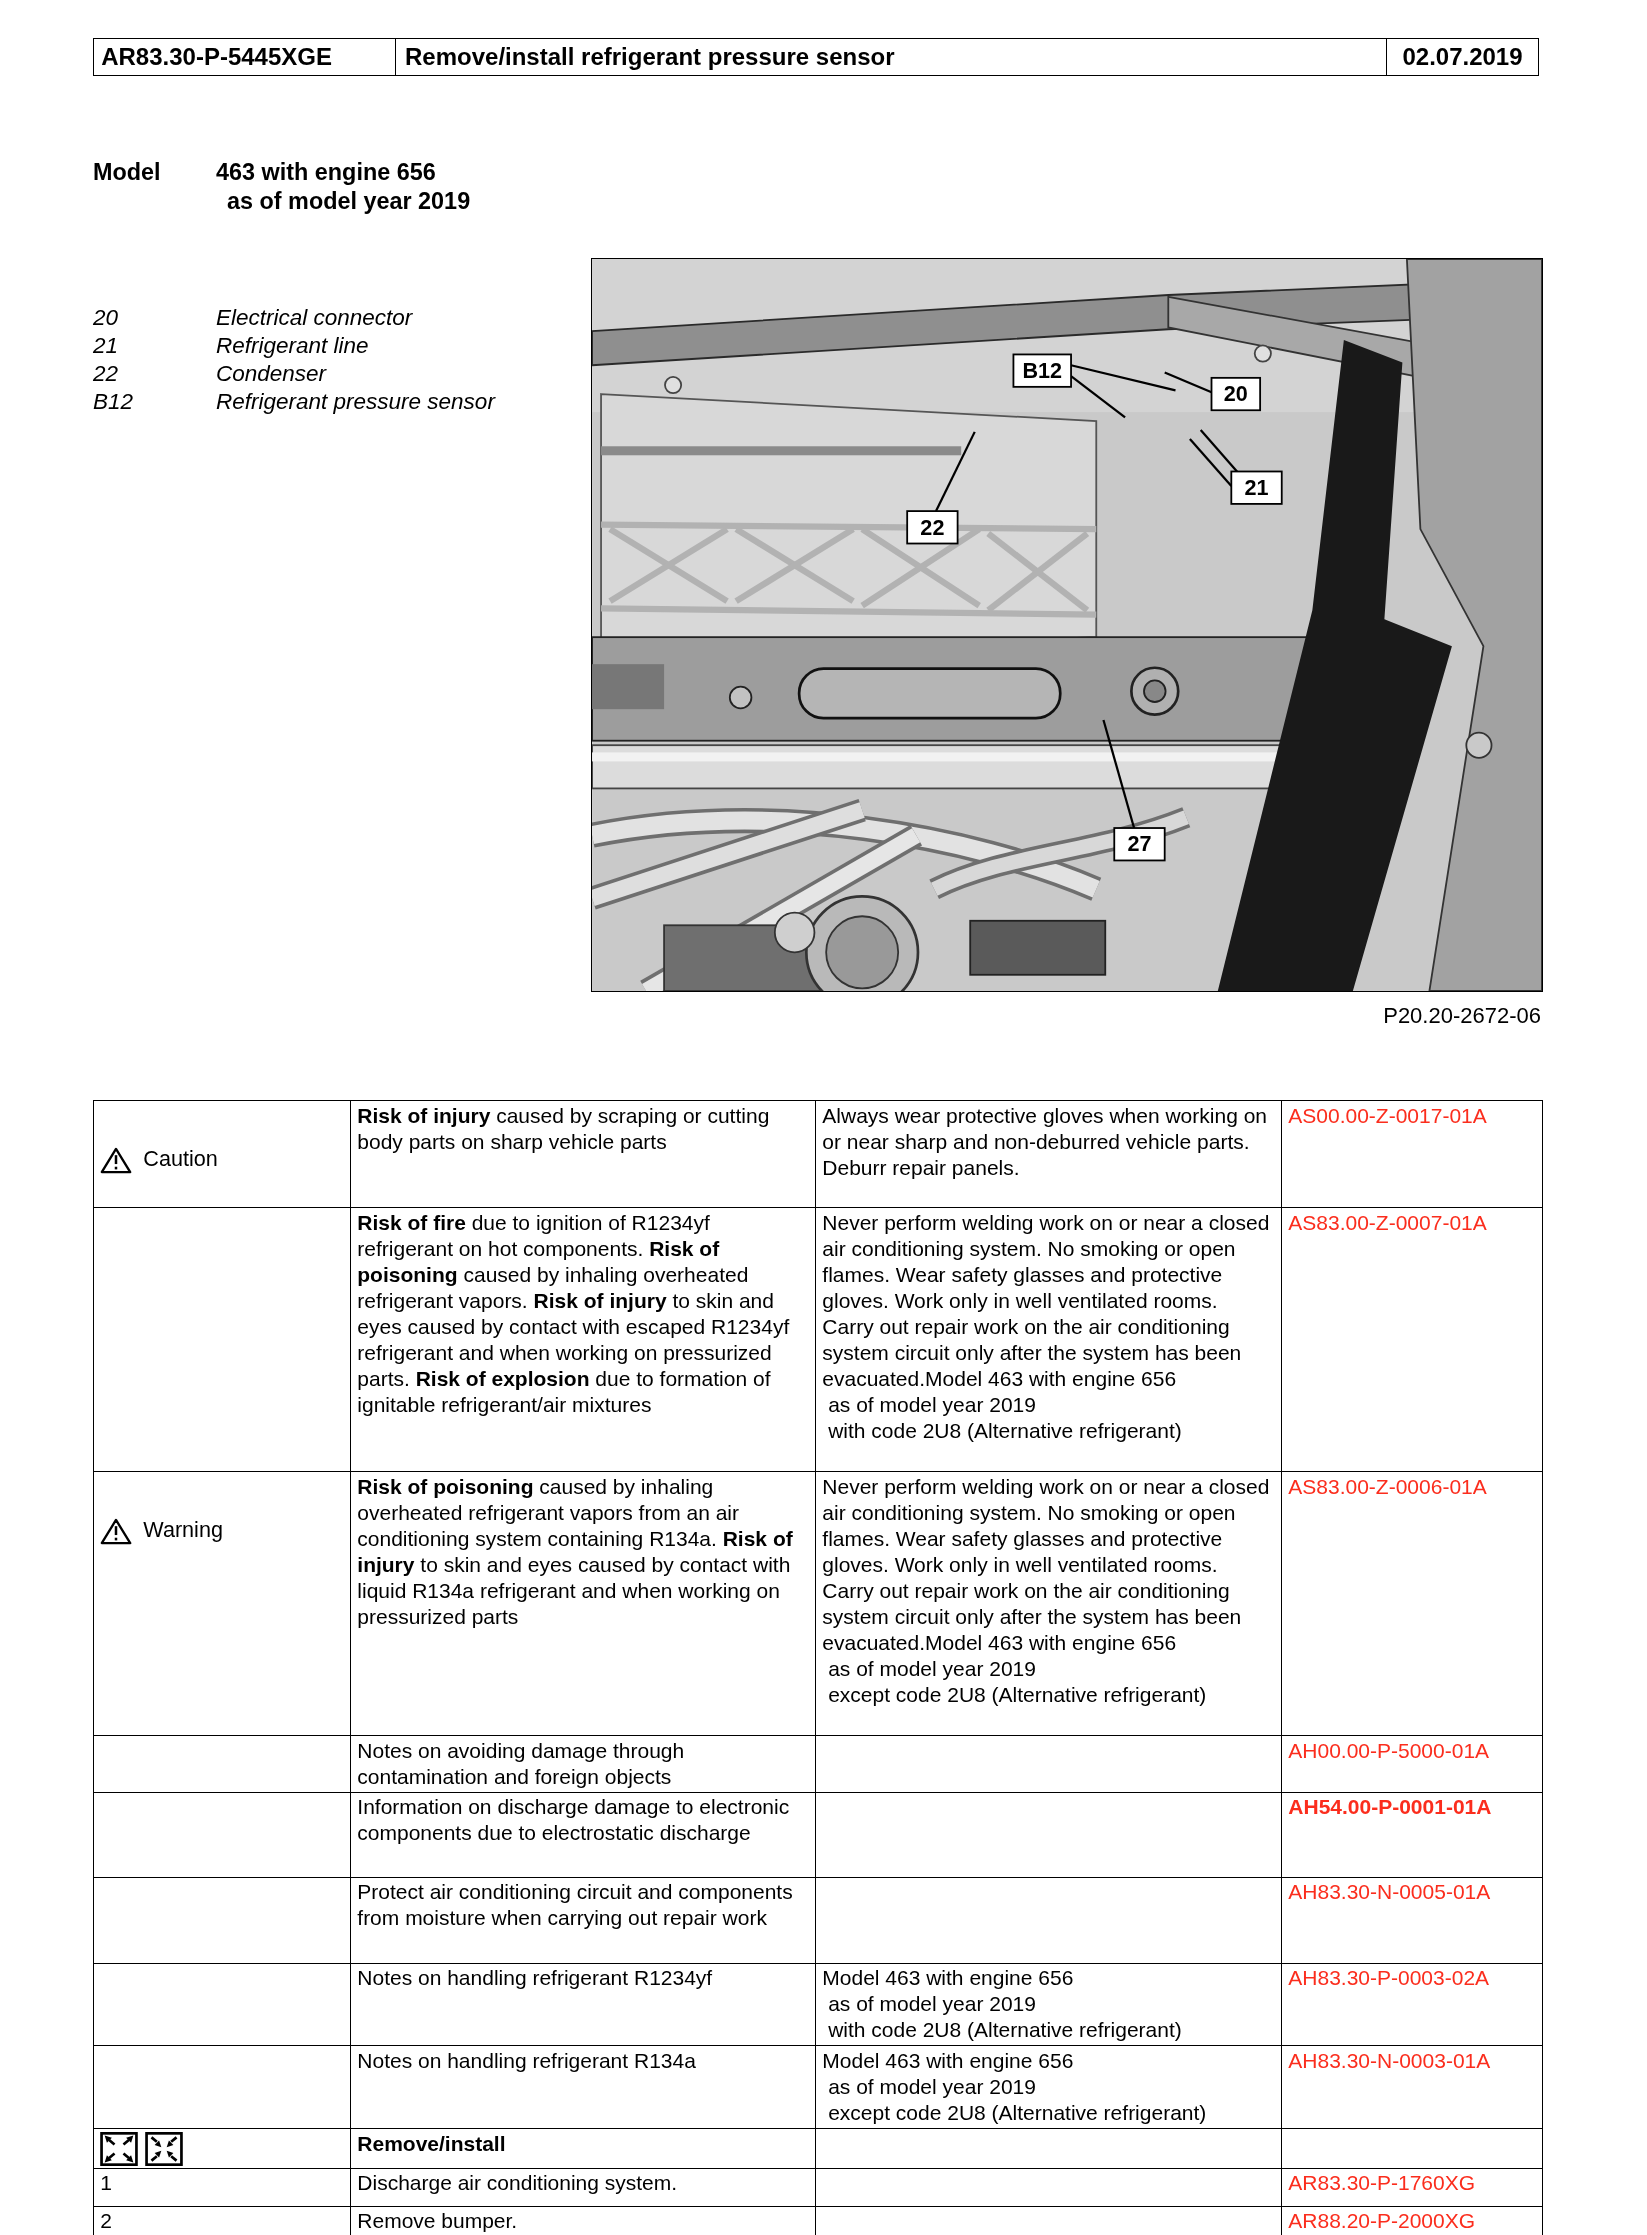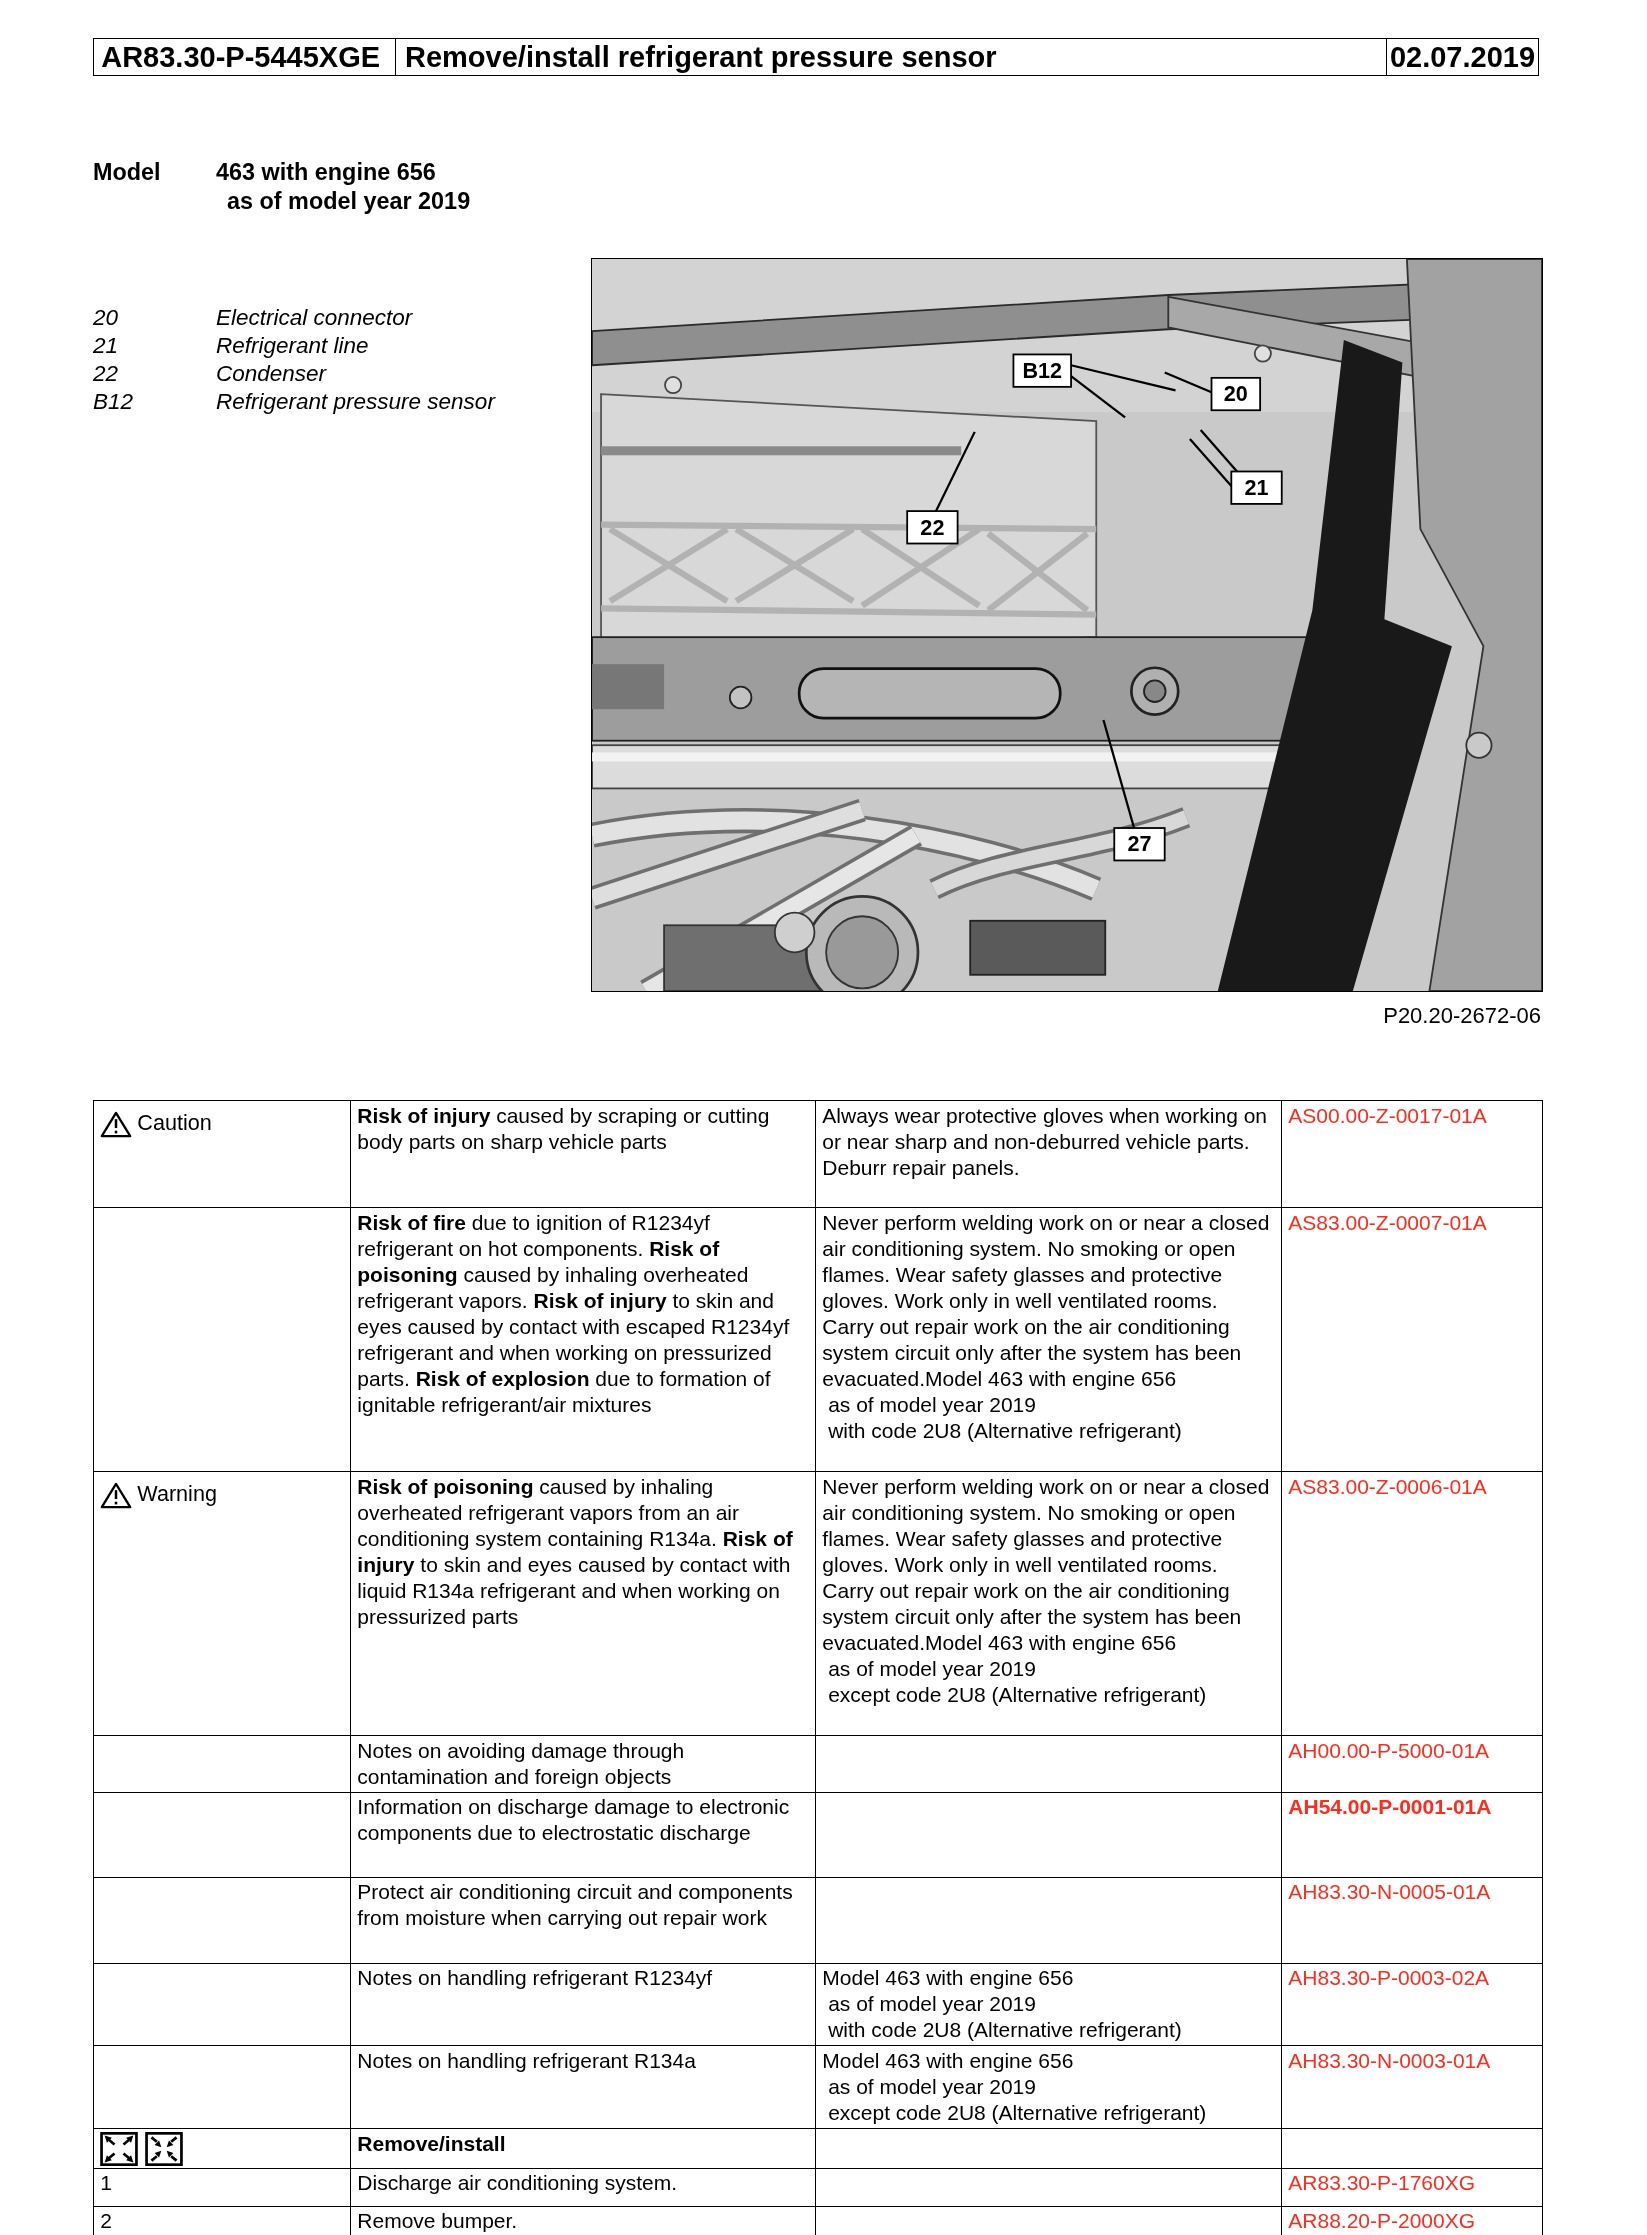--- a/index.html
+++ b/index.html
@@ -5,21 +5,21 @@
   html,body { margin:0; padding:0; background:#ffffff; }
   .page {
     position:relative; width:1647px; height:2236px; background:#fff;
     font-family:"Liberation Sans", sans-serif; color:#000; overflow:hidden;
   }
 
   
   .hdr {
     position:absolute; left:93px; top:38px; width:1446px; height:38px;
     display:flex; border:1.8px solid #000; box-sizing:border-box;
-    font-weight:bold; font-size:29px;
+    font-weight:bold; font-size:24px;
   }
   .hdr-cell { display:flex; align-items:center; height:100%; box-sizing:border-box; }
   .hdr-doc   { width:302px; padding-left:7.2px; border-right:1.8px solid #000; }
   .hdr-title { flex:1; padding-left:9px; border-right:1.8px solid #000; }
   .hdr-date  { width:151px; justify-content:center;text-align:right; }
 
   
   .model { position:absolute; left:93px; top:158px; font-size:23.4px; font-weight:bold; line-height:29px; }
   .model-row { display:flex; }
   .model-lbl { width:123px; }
@@ -34,21 +34,21 @@
   .fig { position:absolute; left:591px; top:258px; width:950px; height:732px; border:1.8px solid #000; }
   .figcap { position:absolute; left:1260px; top:1003px; width:281px; text-align:right; font-size:22px; }
 
   
   table.saf {
     position:absolute; left:93px; top:1100px; width:1449px;
     border-collapse:collapse; table-layout:fixed;
     font-size:21px; line-height:26px;
   }
   table.saf td { border:1.8px solid #000; vertical-align:top; padding:1.8px 6.3px; box-sizing:border-box; }
-  .sign-wrap { display:flex; gap:5px; align-items:flex-start; padding-top:7.2px; font-size:21.6px; }
+  .sign-wrap { display:flex; gap:11px; align-items:flex-start; padding-top:7.2px; font-size:21.6px;margin-top:36px; }
   .icons-wrap { display:flex; gap:6.3px; padding-top:0.9px; }
   .measure { white-space:pre-wrap; }
   .code { }
   b { font-weight:bold; }
 </style>
 </head>
 <body>
 
 <div class="page">
 

